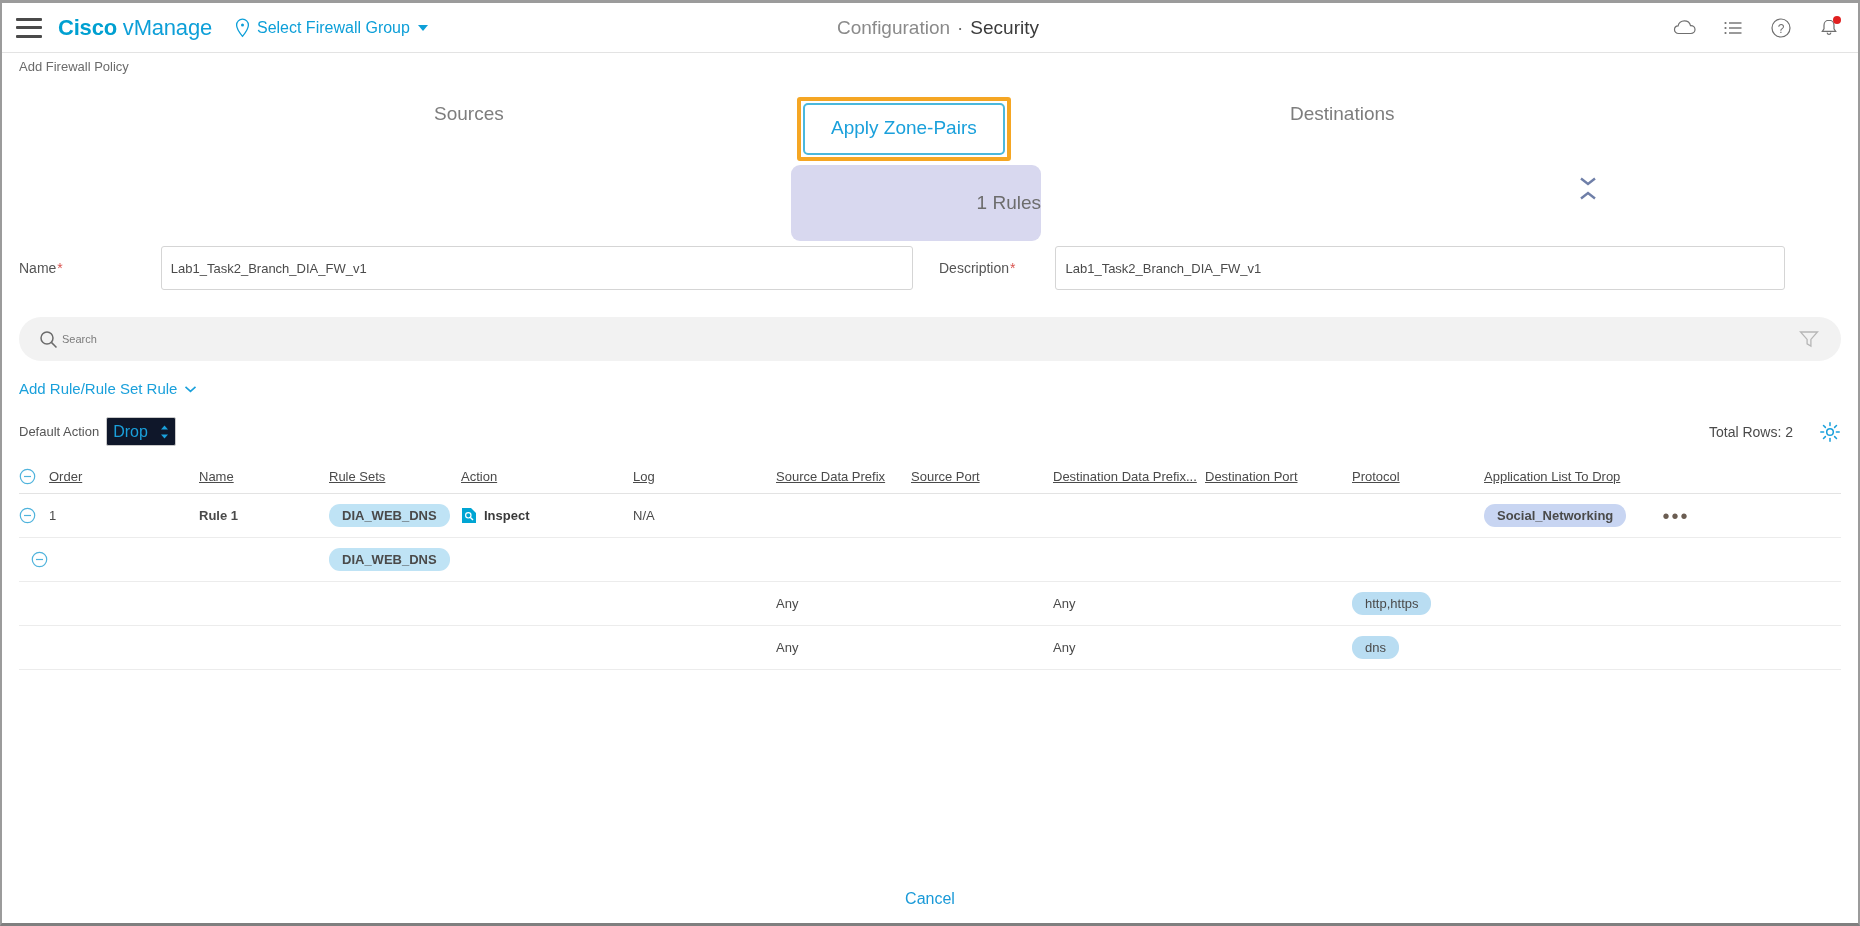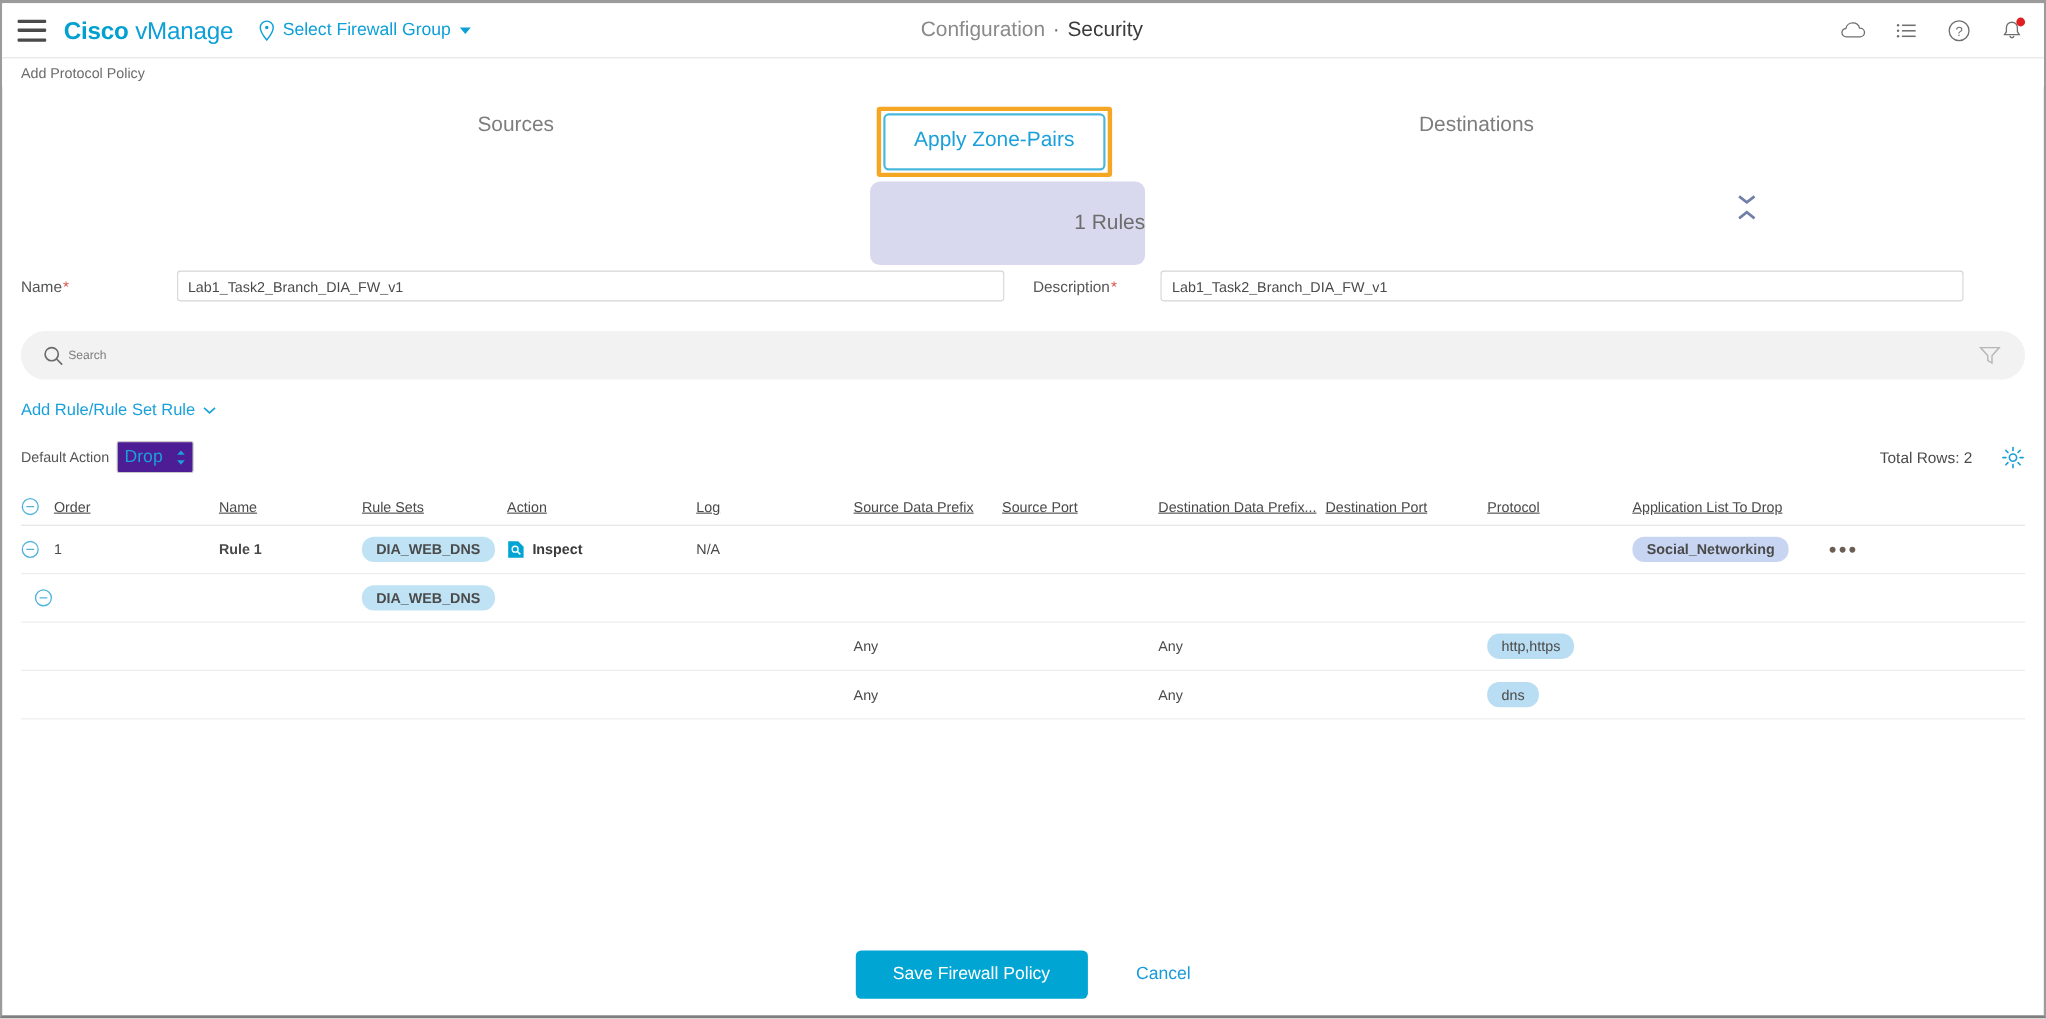--- a/index.html
+++ b/index.html
@@ -115,21 +115,21 @@
   .fields {
     display: flex; align-items: flex-start;
     padding: 0 17px; margin-top: 2px;
   }
   .field { display: flex; align-items: center; }
   .field.left  { width: 920px; }
   .field.right { flex: 1; }
   .flabel { font-size: 14px; color: #555; white-space: nowrap; }
   .req { color: #d9534f; margin-left: 1px; }
   .finput {
-    height: 28px; border: 1px solid #d5d5d5; border-radius: 3px;
+    height: 44px; border: 1px solid #d5d5d5; border-radius: 3px;
     background: #fff; font-family: "Liberation Sans", sans-serif;
     font-size: 13px; color: #4a4a4a; padding: 0 9px;
   }
   .field.left .finput  { width: 752px; margin-left: 98px; }
   .field.right .finput { width: 730px; margin-left: 40px; }
 
   
   .searchrow { padding: 0 17px; margin-top: 27px; }
   .searchbar {
     position: relative;
@@ -156,21 +156,21 @@
 
   
   .actionrow {
     display: flex; align-items: center;
     padding: 0 17px; margin-top: 20px;
   }
   .da-label { font-size: 13px; color: #555; margin-right: 7px; }
   .da-select {
     height: 29px; width: 70px;
     border: 1px solid #c9c9c9; border-radius: 2px;
-    background: #4c1d95; color: #1aa0db; font-size: 16px;
+    background: #0f172a; color: #1aa0db; font-size: 16px;
     padding-left: 6px; padding-right: 6px;
     font-family: "Liberation Sans", sans-serif;
     -webkit-appearance: none; appearance: none;
     cursor: pointer;
   }
   .da-wrap { position: relative; display: inline-block; }
   .da-arrows {
     position: absolute; right: 7px; top: 50%; transform: translateY(-50%);
     pointer-events: none; width: 9px; height: 14px; display:block;
   }
@@ -278,21 +278,21 @@
         <svg viewBox="0 0 26 26" style="width:26px;height:26px;display:block;">
           <path d="M13 5.2c-2.8 0-5 2.2-5 5v3.6l-1.7 2.6h13.4L18 13.8v-3.6c0-2.8-2.2-5-5-5z" fill="none" stroke="#6f6f6f" stroke-width="1.2"></path>
           <path d="M11.1 17.6c.2 1 1 1.7 1.9 1.7s1.7-.7 1.9-1.7" fill="none" stroke="#6f6f6f" stroke-width="1.2"></path>
         </svg>
         <span class="bell-dot"></span>
       </span>
     </div>
   </div>
 
   <div class="breadcrumb">
-    <span>Add Protocol Policy</span>
+    <span>Add Firewall Policy</span>
   </div>
 
   <div class="zone">
     <div class="zone-label src">Sources</div>
     <div class="zone-label dst">Destinations</div>
 
     <div class="zp-wrap">
       <button class="zp-btn">Apply Zone-Pairs</button>
     </div>
 
@@ -486,17 +486,16 @@
           <span class="pill lblue">dns</span>
         </div>
         <div class="cell c-app"></div>
         <div class="cell c-more"></div>
       </div>
 
     </div>
   </div>
 
   <div class="footer">
-    <button class="btn-save">Save Firewall Policy</button>
     <button class="btn-cancel">Cancel</button>
   </div>
 
 </div>
 
 </body></html>

